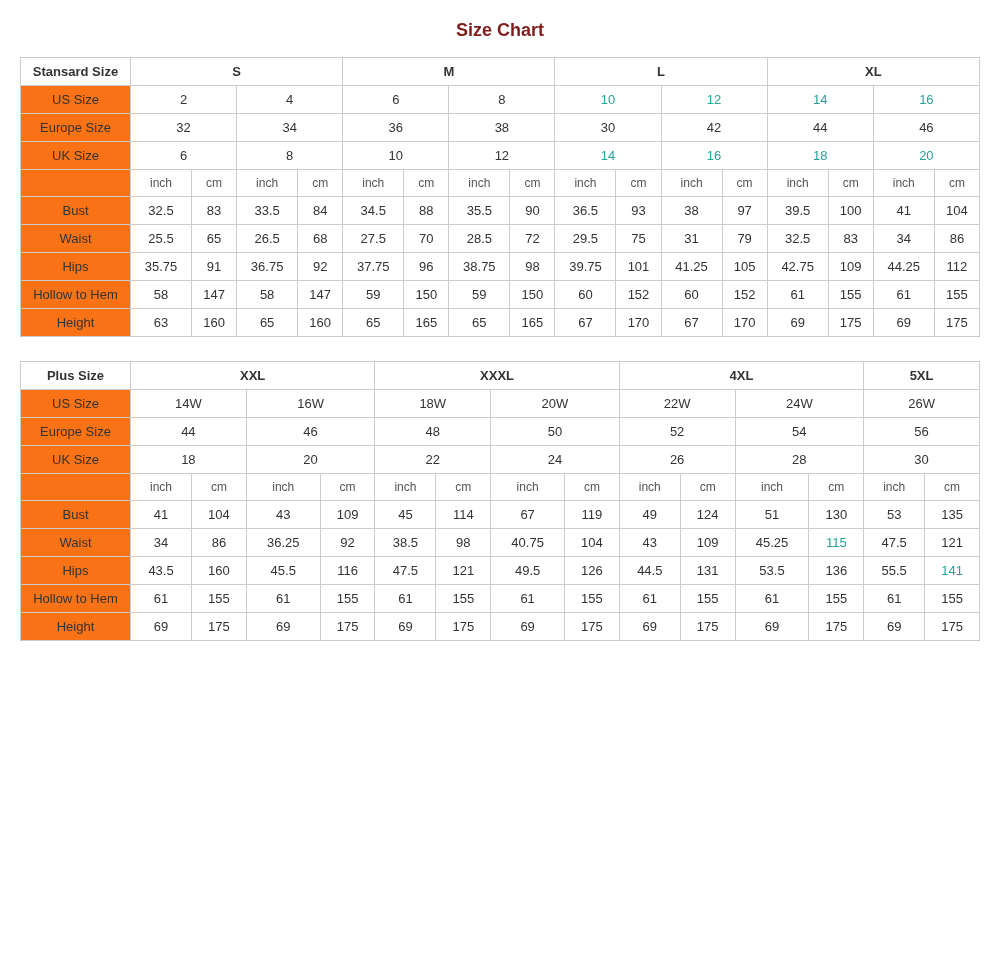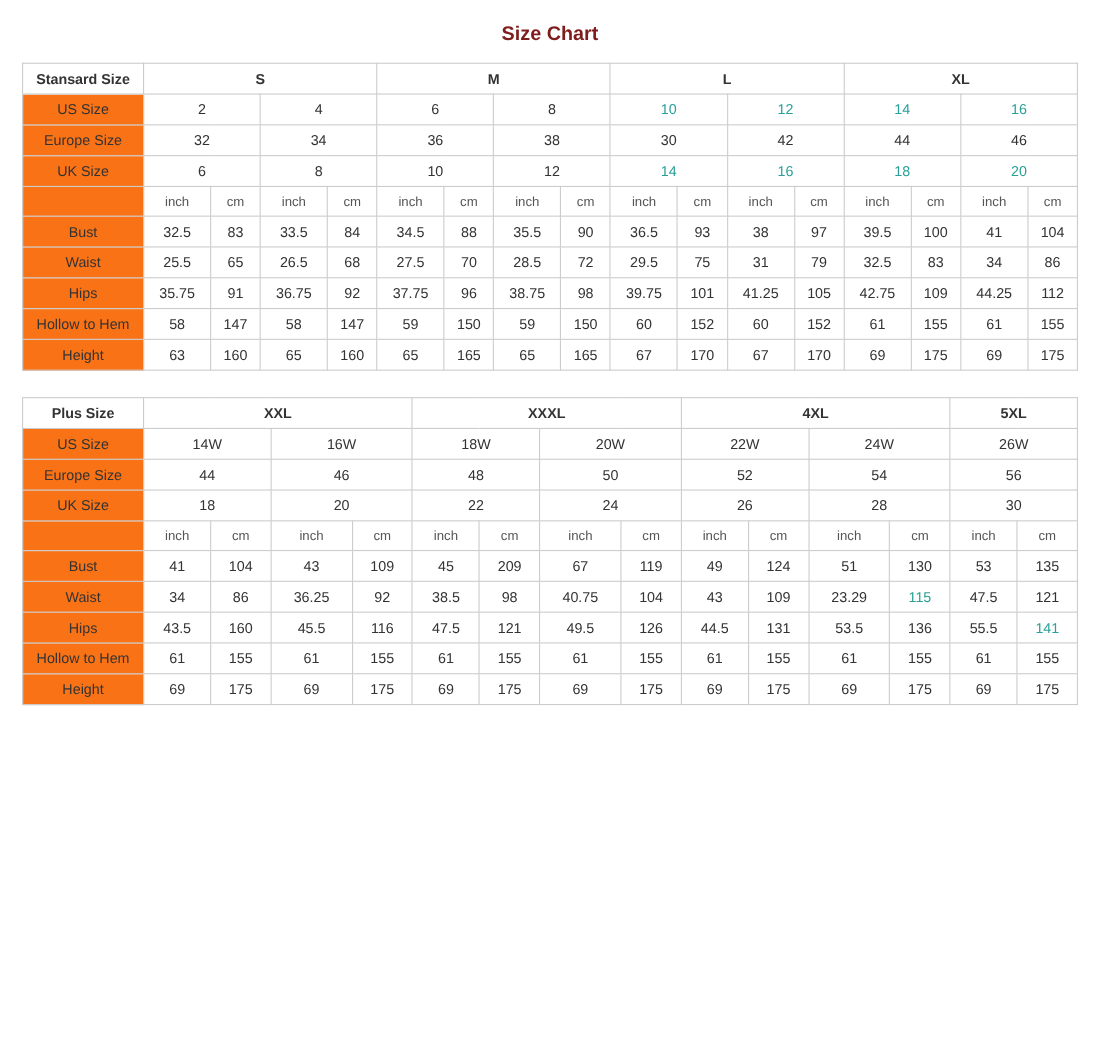--- a/index.html
+++ b/index.html
@@ -281,21 +281,21 @@
           <td>inch</td>
           <td>cm</td>
         </tr>
         <tr>
           <td class="row-header">Bust</td>
           <td>41</td>
           <td>104</td>
           <td>43</td>
           <td>109</td>
           <td>45</td>
-          <td>209</td>
+          <td>114</td>
           <td>67</td>
           <td>119</td>
           <td>49</td>
           <td>124</td>
           <td>51</td>
           <td>130</td>
           <td>53</td>
           <td>135</td>
         </tr>
         <tr>
@@ -303,21 +303,21 @@
           <td>34</td>
           <td>86</td>
           <td>36.25</td>
           <td>92</td>
           <td>38.5</td>
           <td>98</td>
           <td>40.75</td>
           <td>104</td>
           <td>43</td>
           <td>109</td>
-          <td>23.29</td>
+          <td>45.25</td>
           <td class="teal">115</td>
           <td>47.5</td>
           <td>121</td>
         </tr>
         <tr>
           <td class="row-header">Hips</td>
           <td>43.5</td>
           <td>160</td>
           <td>45.5</td>
           <td>116</td>

